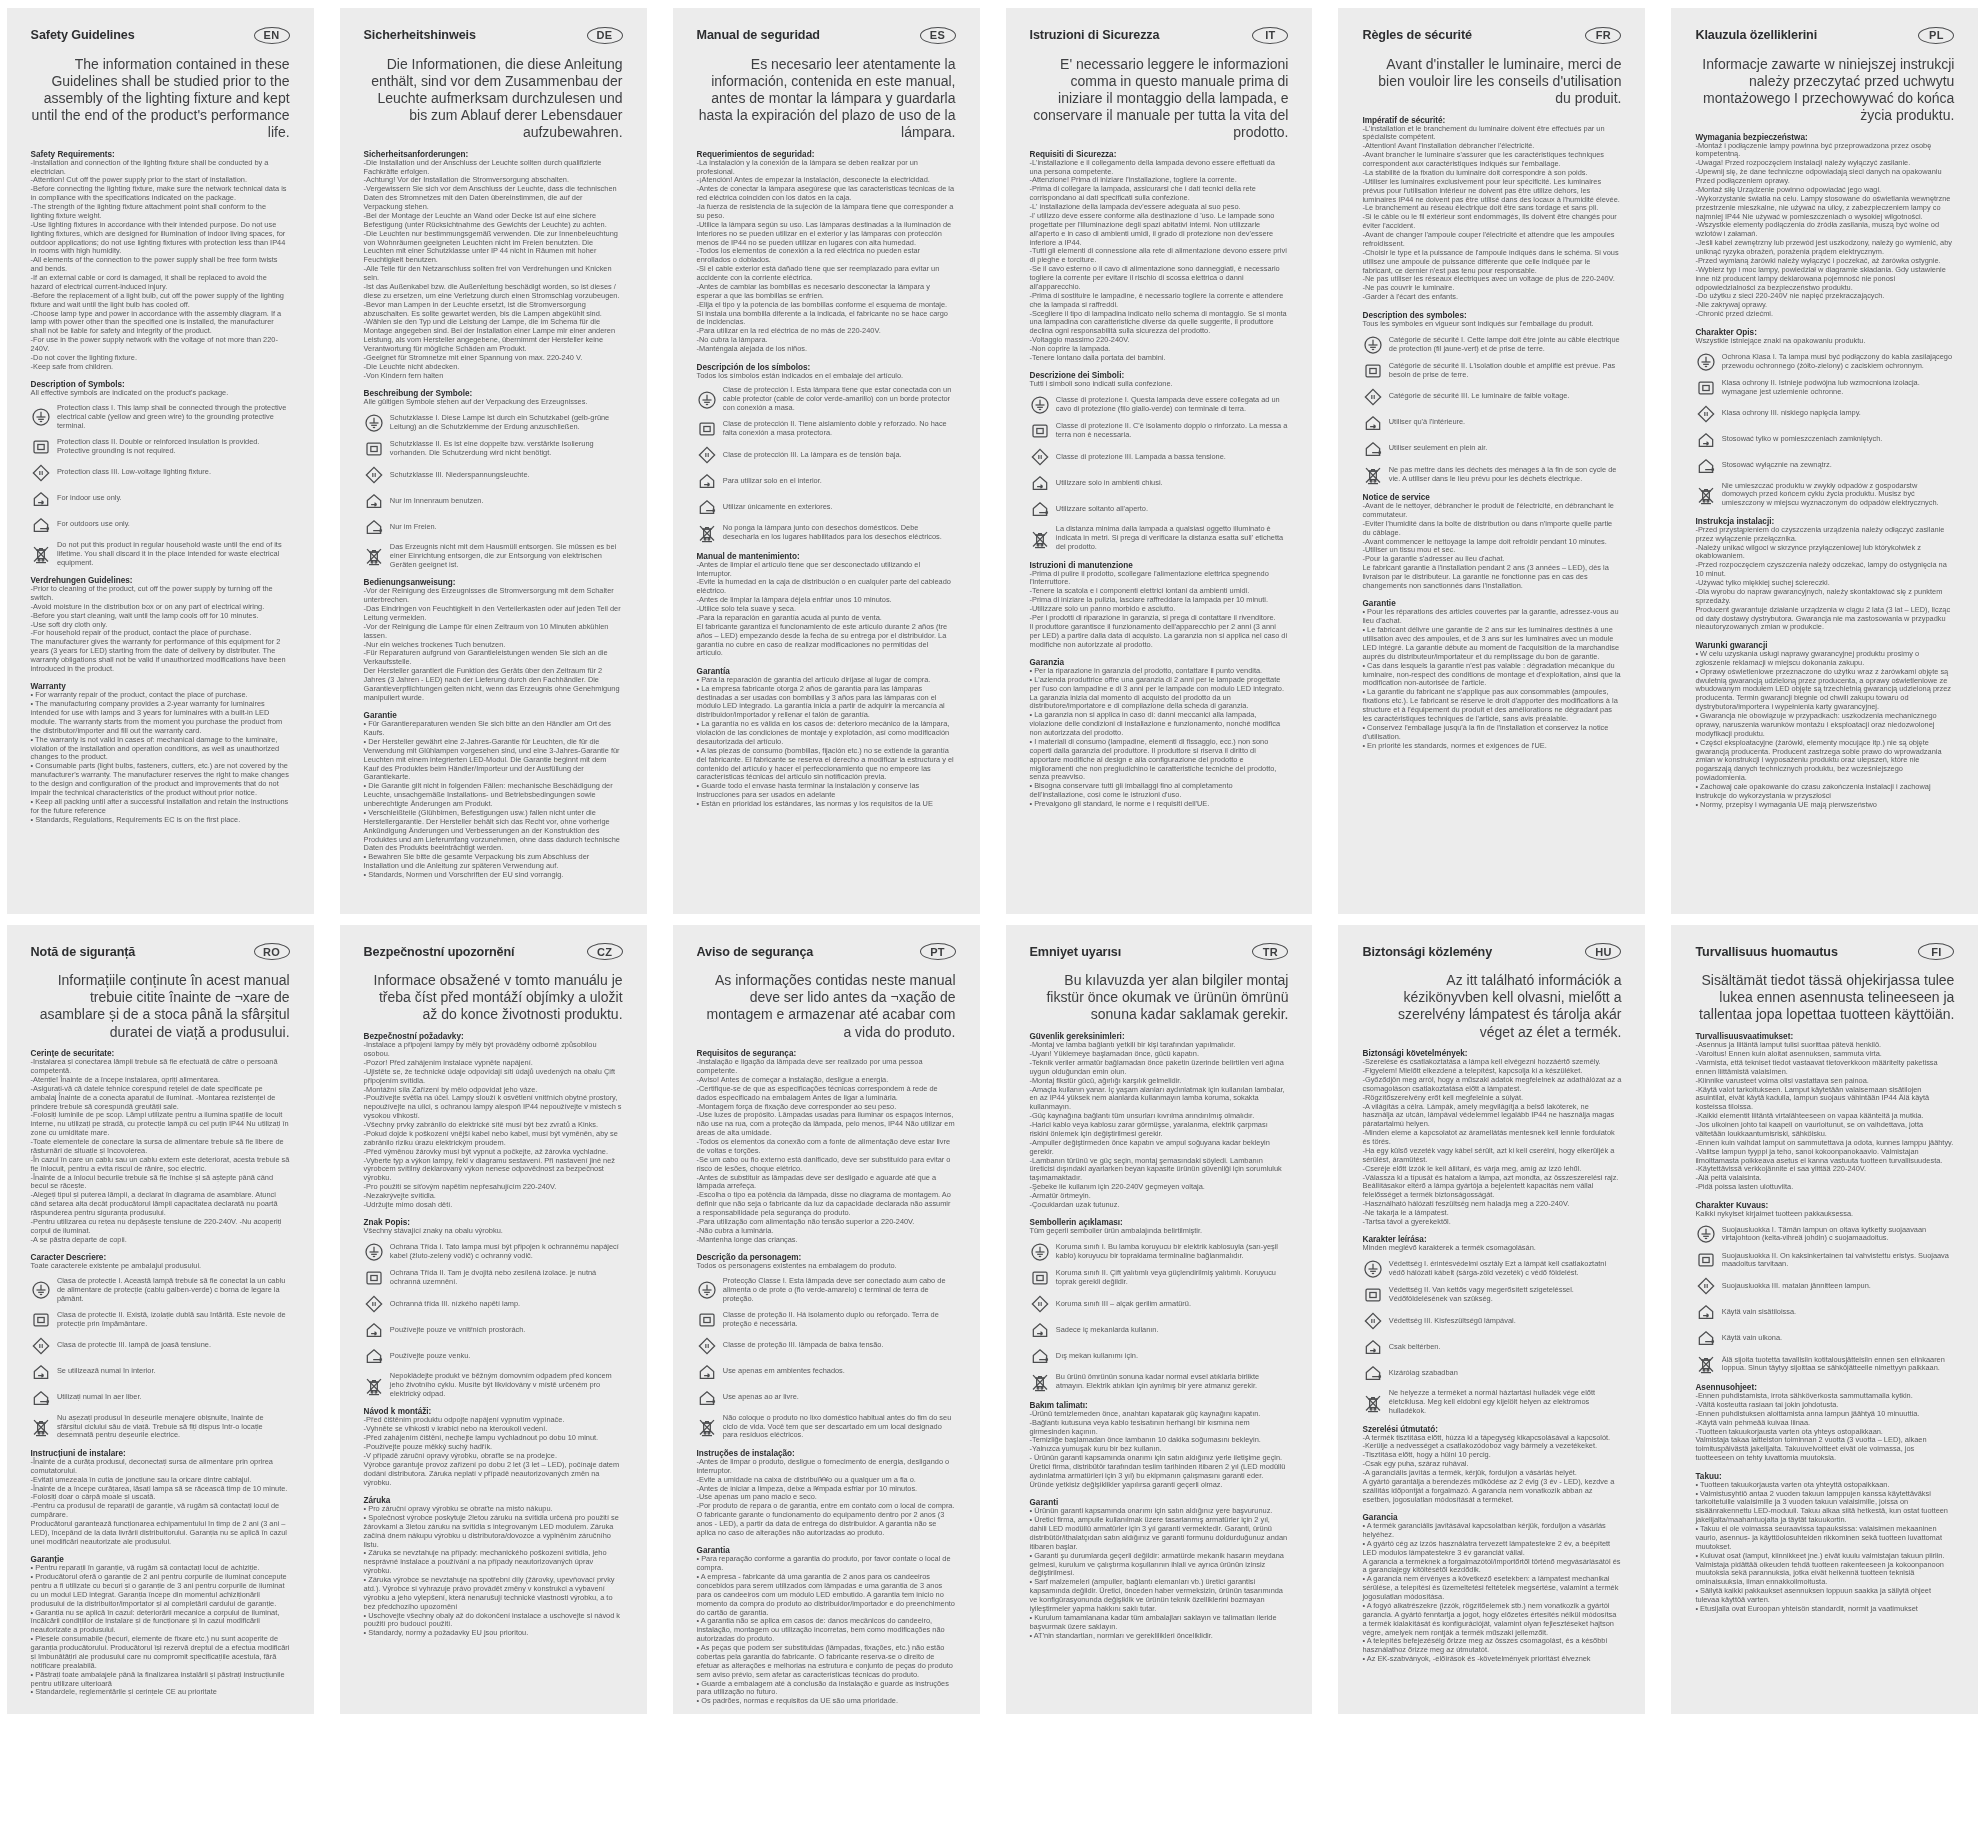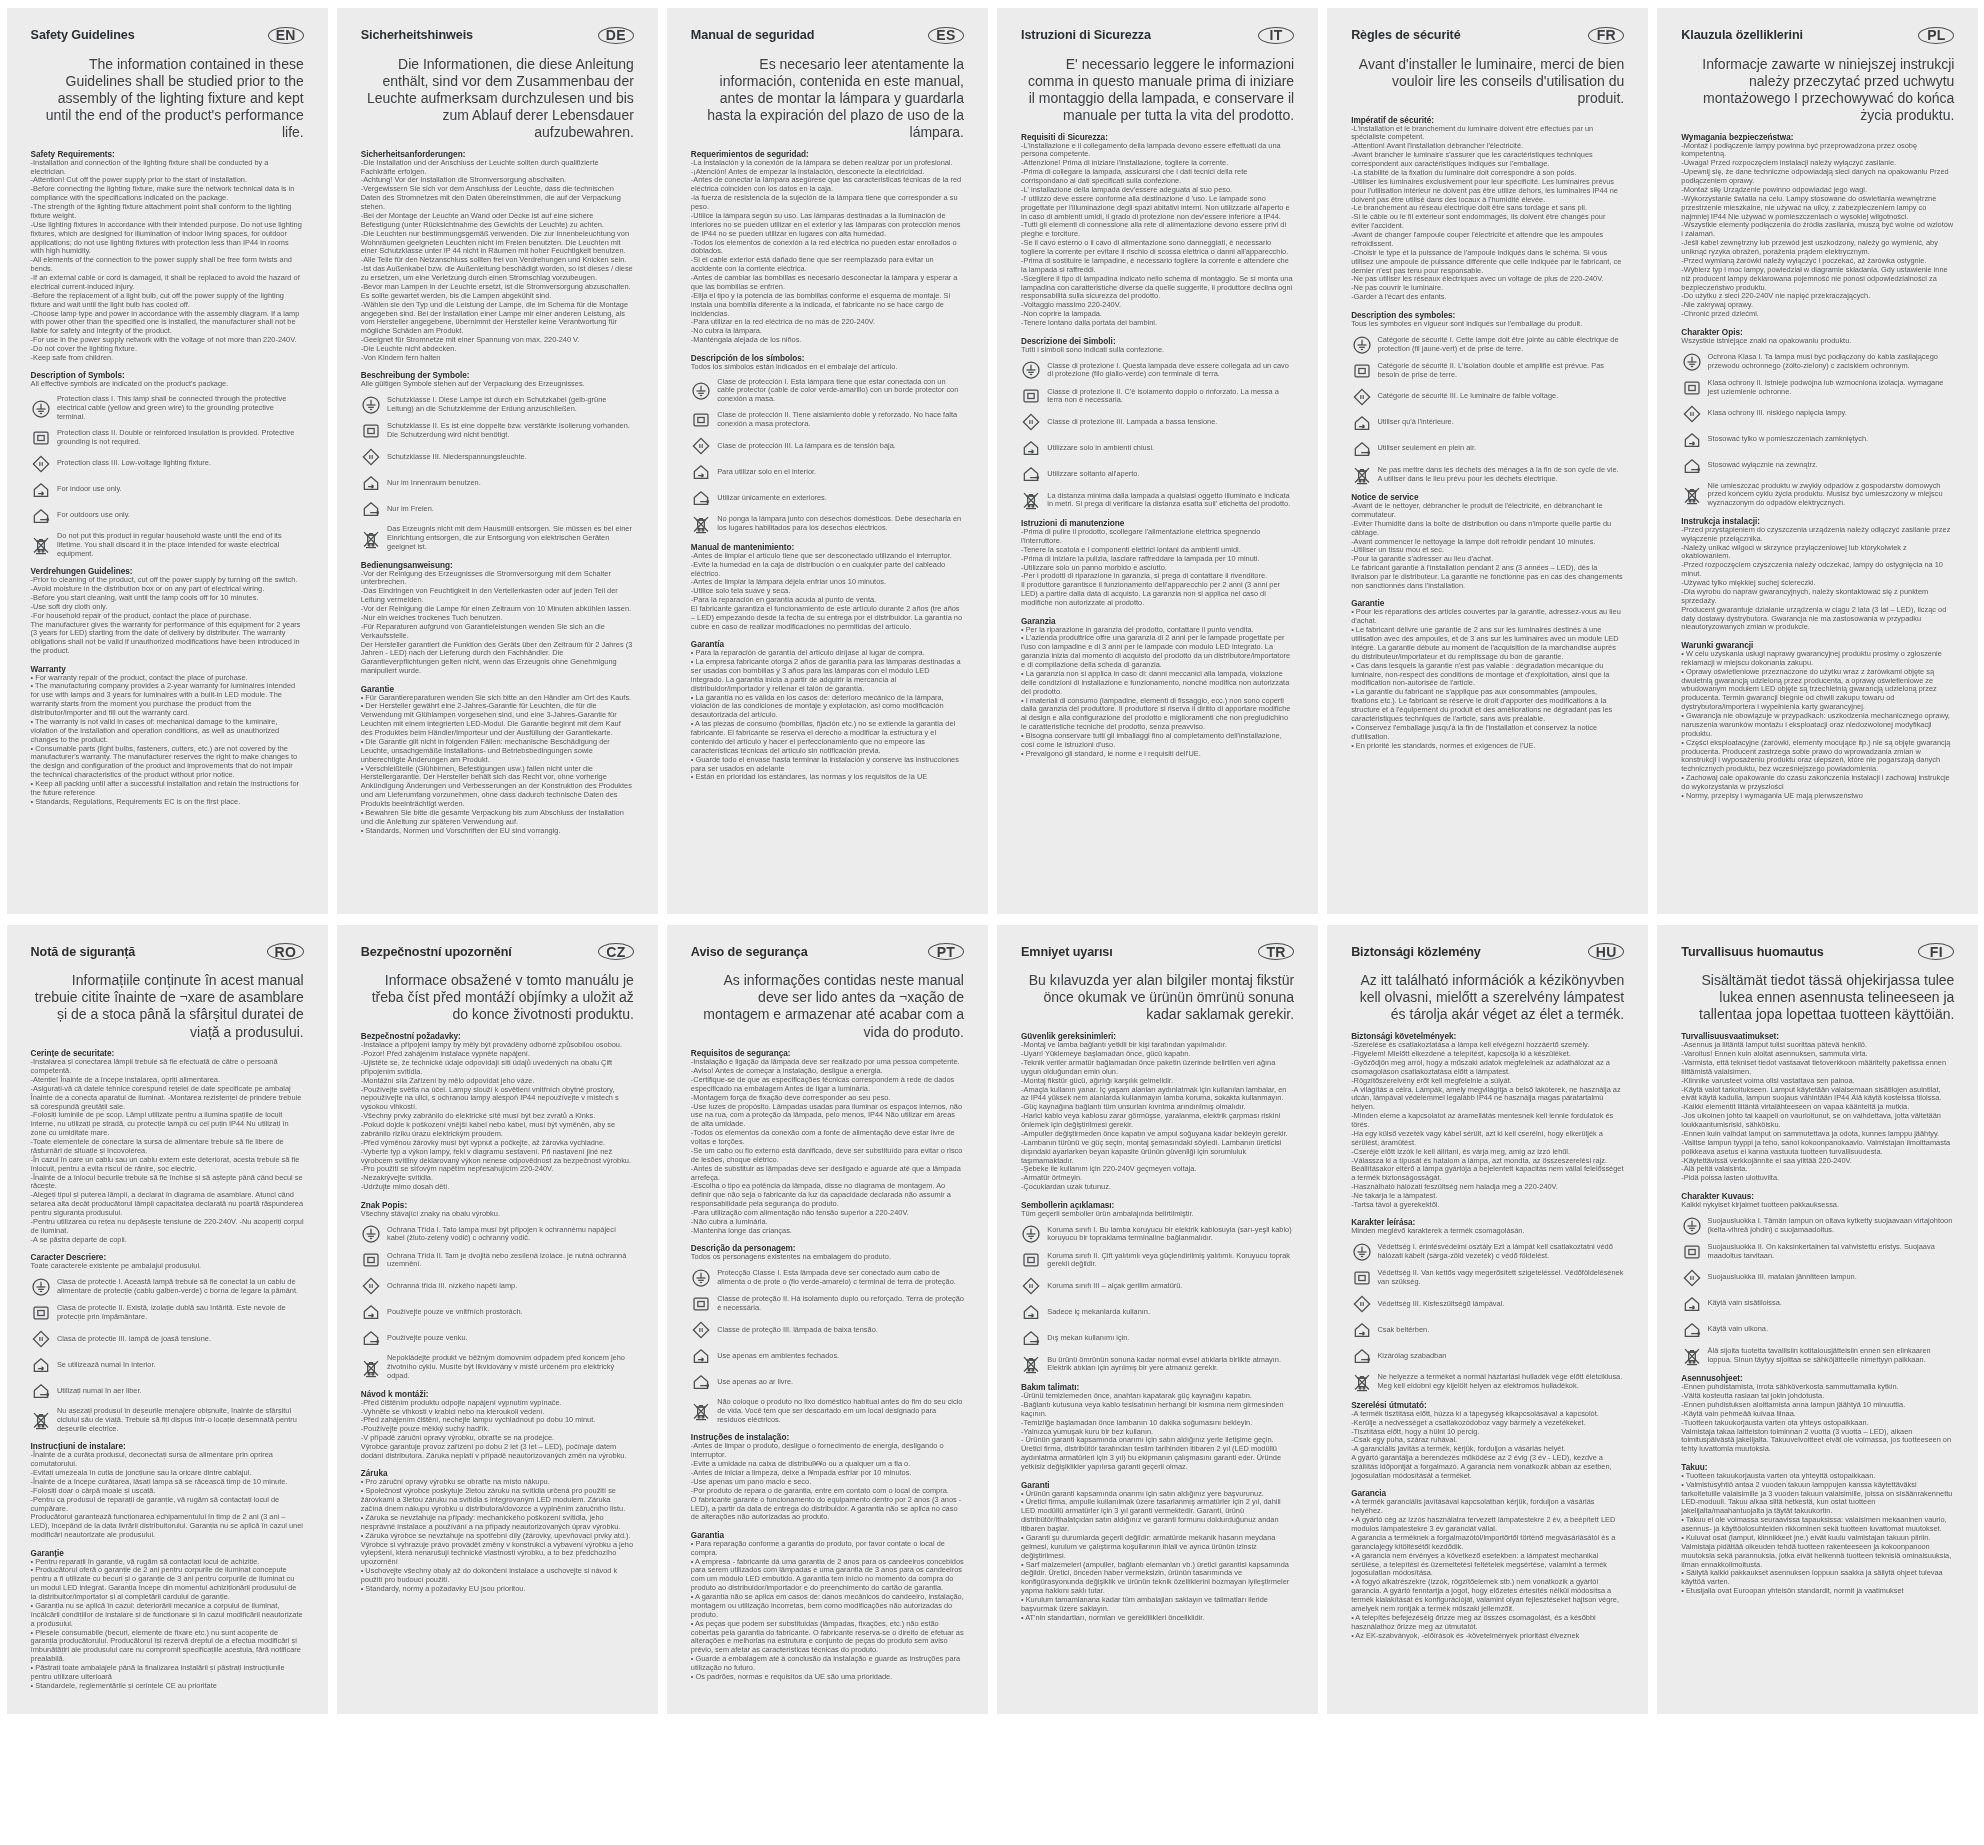--- a/index.html
+++ b/index.html
@@ -1,27 +1,27 @@
 <!DOCTYPE html>
 <html style="font-size:10.6px"><head>
 <meta charset="utf-8">
 <style>
   * { margin:0; padding:0; box-sizing:border-box; }
   html,body { width:1985px; height:1845px; background:#ffffff;
     font-family:"Liberation Sans", sans-serif; }
   .sheet { padding:8px 6.6px; }
-  .row { display:grid; grid-template-columns:repeat(6,1fr); gap:9px; margin-bottom:10.6px; }
+  .row { display:grid; grid-template-columns:repeat(6,1fr); gap:26px; margin-bottom:10.6px; }
   .panel { background:#ececec; padding:20px 24px 13.2px 24px; overflow:hidden; }
   .row-1 .panel { height:906px; }
   .row-2 .panel { height:789px; }
   .col-head { display:flex; justify-content:space-between; align-items:flex-start; margin-bottom:12px; }
   .title { font-size:12.6px; font-weight:bold; color:#2d2e30; letter-spacing:-0.1px; }
   .badge { flex:none; margin-top:-1.3px; min-width:36px; height:17px; padding:0 6.6px;
     border:1.3px solid #4b4c4e; border-radius:50%; display:flex; align-items:center;
-    justify-content:center; font-size:14px; font-weight:bold; color:#3c3d3f; letter-spacing:0.3px; }
+    justify-content:center; font-size:11px; font-weight:bold; color:#3c3d3f; letter-spacing:0.3px; }
   .intro { font-size:14px; line-height:1.22; color:#3e3f41; margin-bottom:2.6px;text-align:right; }
   .heading { font-size:8.2px; font-weight:bold; color:#2d2e30; margin-top:8.6px; }
   .line, .lead { font-size:7.4px; line-height:1.2; color:#57585a; }
   .sym-row { display:flex; align-items:center; gap:5.3px; margin:6px 0; }
   .sym-row .sym-ic { flex:none; width:21px; display:flex; justify-content:center; }
   .sym-row svg { width:20px; height:20px; display:block; }
   .sym-row svg * { stroke:#4b4c4e; stroke-width:1.5; fill:none; }
   .sym-row svg text { stroke:none; fill:#4b4c4e; font-weight:bold; }
   .sym-text { font-size:7.4px; line-height:1.2; color:#57585a; }
 </style>

